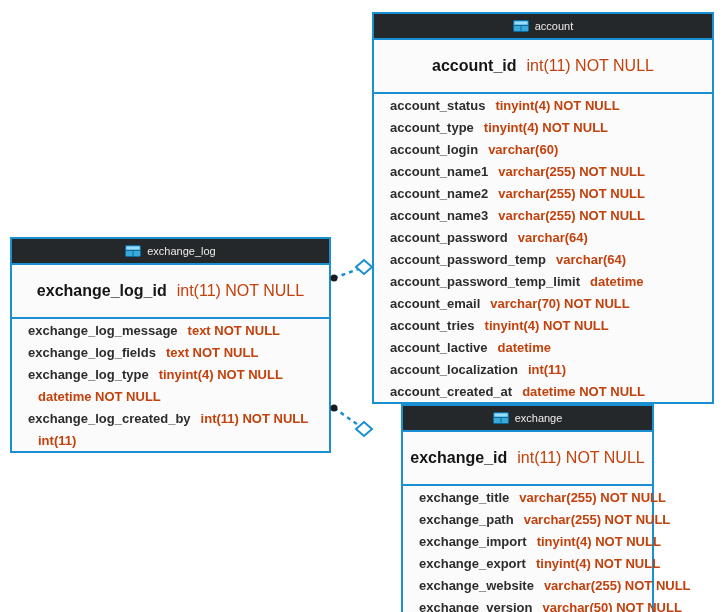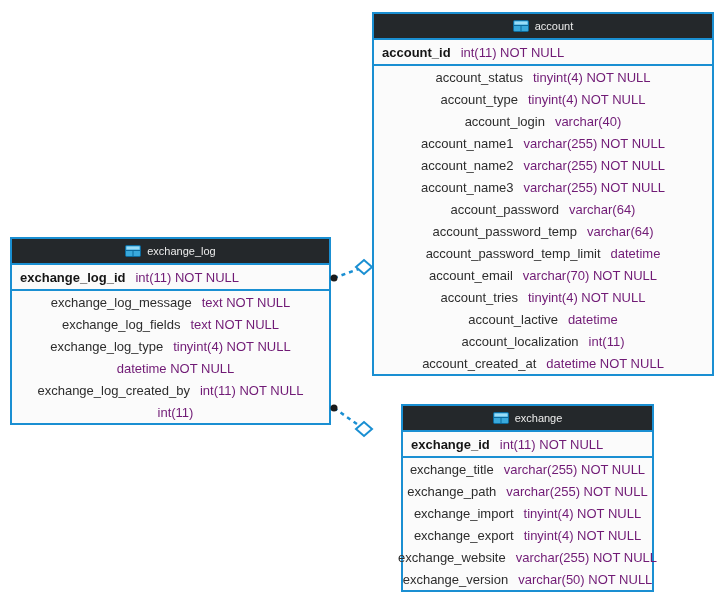--- a/index.html
+++ b/index.html
@@ -27,34 +27,35 @@
     font-size: 11px;
     cursor: move;
   }
   .ticon { display: inline-flex; align-items: center; }
   .pkrow {
     height: 24px;
     box-sizing: content-box;
     background: var(--row-bg);
     border-top: 2px solid var(--accent);
     border-bottom: 2px solid var(--accent);
-    display: flex; align-items: center; justify-content: flex-start;
-    padding: 0 8px;
-    font-size: 13px;
+    display: flex; align-items: center; justify-content: center;
+    padding: 14px 8px;
+    font-size: 16px;
   }
   .pkrow .cname { font-weight: 700; color: #151515; }
   .tbody { background: var(--row-bg); }
   .crow {
     height: 22px;
-    display: flex; align-items: center; justify-content: center;
+    display: flex; align-items: center; justify-content: flex-start;
     padding: 0 16px;
     font-size: 13px;
+    font-weight: bold;
   }
   .cname { color: #2d2d2d; white-space: nowrap; }
-  .ctype { color: #701a75; white-space: nowrap; margin-left: 10px; }
+  .ctype { color: #c2410c; white-space: nowrap; margin-left: 10px; }
 
   svg.overlay {
     position: absolute; left: 0; top: 0;
     width: 726px; height: 612px;
     pointer-events: none;
   }
 </style>
 </head>
 <body style="--accent: #1a8fd2; --header-bg: #24282b; --header-text: #ececec; --row-bg: #fbfbfb; background: rgb(255, 255, 255);">
 
@@ -120,21 +121,21 @@
         <div class="crow">
           <span class="cname">account_status</span>
           <span class="ctype">tinyint(4) NOT NULL</span>
         </div>
         <div class="crow">
           <span class="cname">account_type</span>
           <span class="ctype">tinyint(4) NOT NULL</span>
         </div>
         <div class="crow">
           <span class="cname">account_login</span>
-          <span class="ctype">varchar(40)</span>
+          <span class="ctype">varchar(60)</span>
         </div>
         <div class="crow">
           <span class="cname">account_name1</span>
           <span class="ctype">varchar(255) NOT NULL</span>
         </div>
         <div class="crow">
           <span class="cname">account_name2</span>
           <span class="ctype">varchar(255) NOT NULL</span>
         </div>
         <div class="crow">

